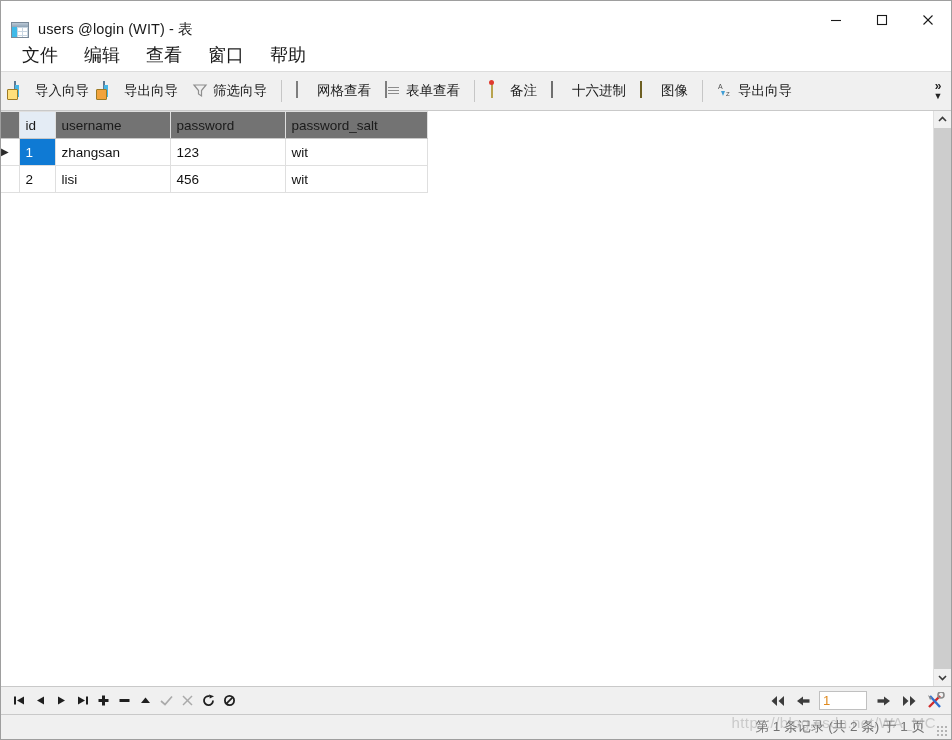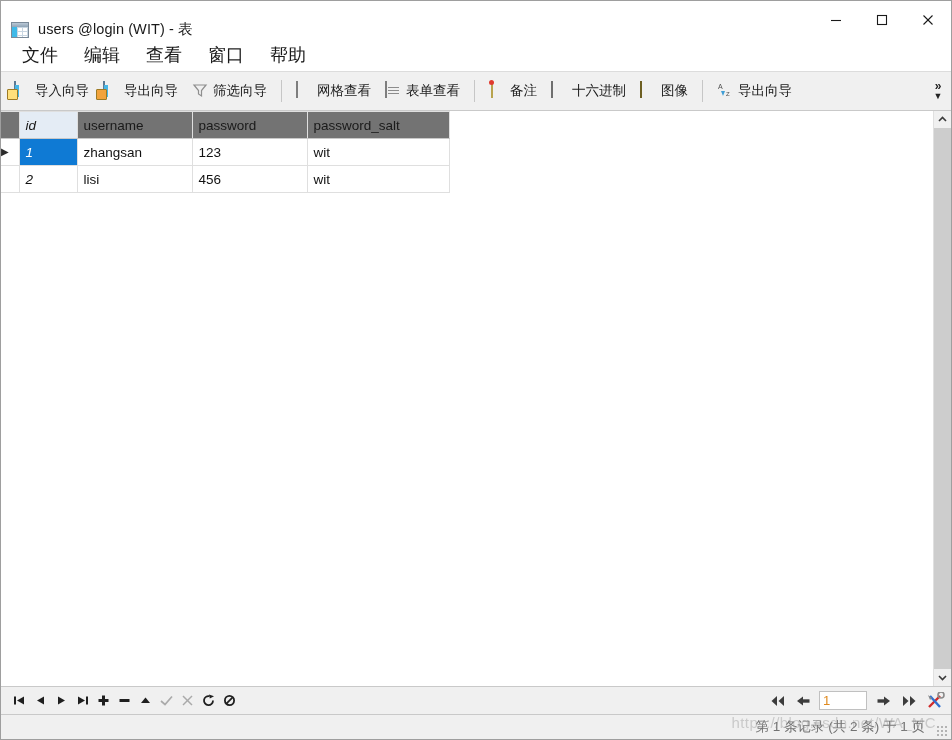--- a/index.html
+++ b/index.html
@@ -295,21 +295,21 @@
     background: #f3f3f3;
     text-align: center;
     border-right: 1px solid #dfdfdf;
   }
   tbody .gutter {
     background: #ffffff;
     color: #2b2b2b;
     font-size: 10px;
     line-height: 1;
   }
-  .col-id { width: 58px; font-style: italic; }
+  .col-id { width: 36px; }
   .col-username { width: 115px; }
   .col-password { width: 115px; }
   .col-salt { width: 142px; }
   td.num { text-align: right; }
   td.cell-selected {
     background: #0f7ad4;
     color: #ffffff;
   }
 
   

